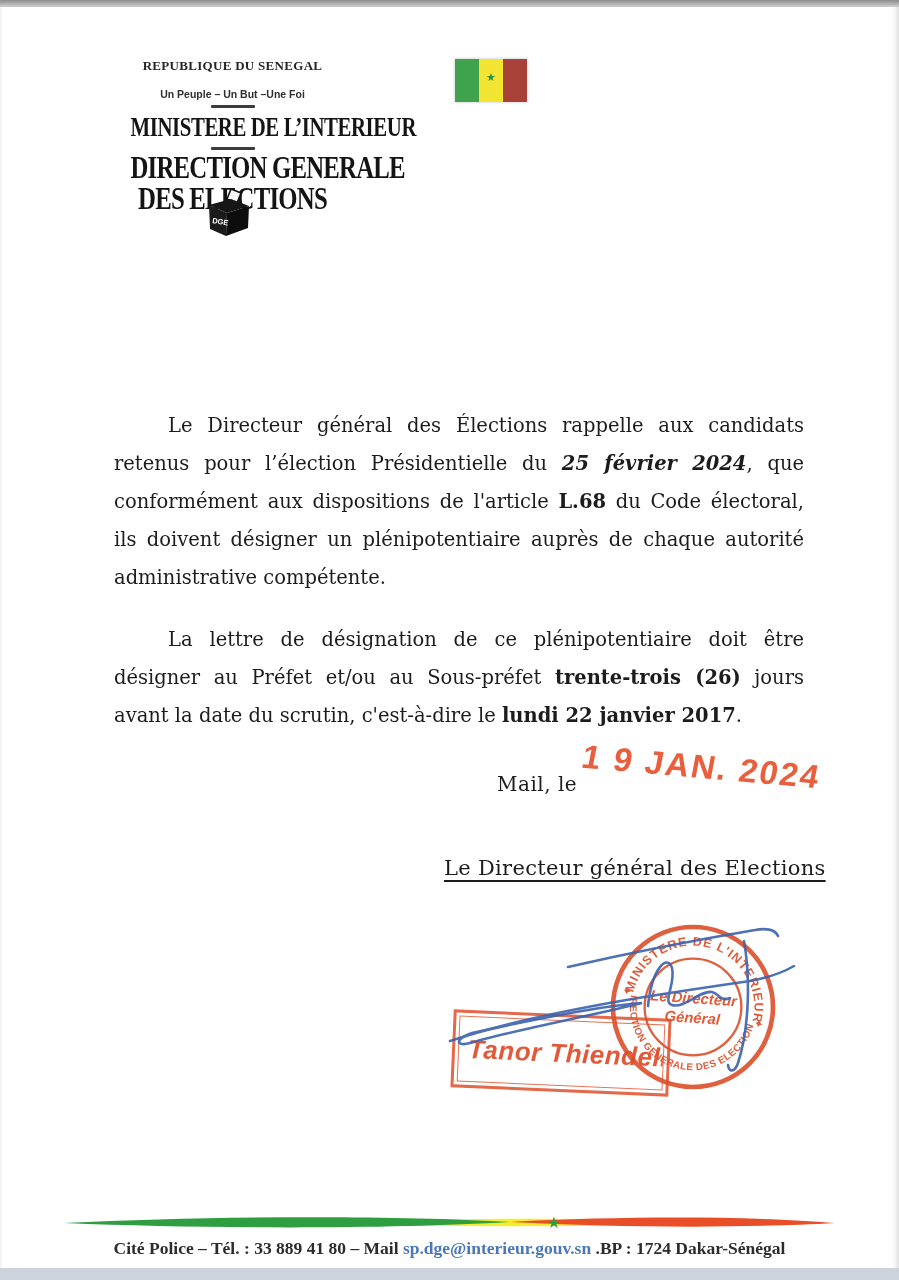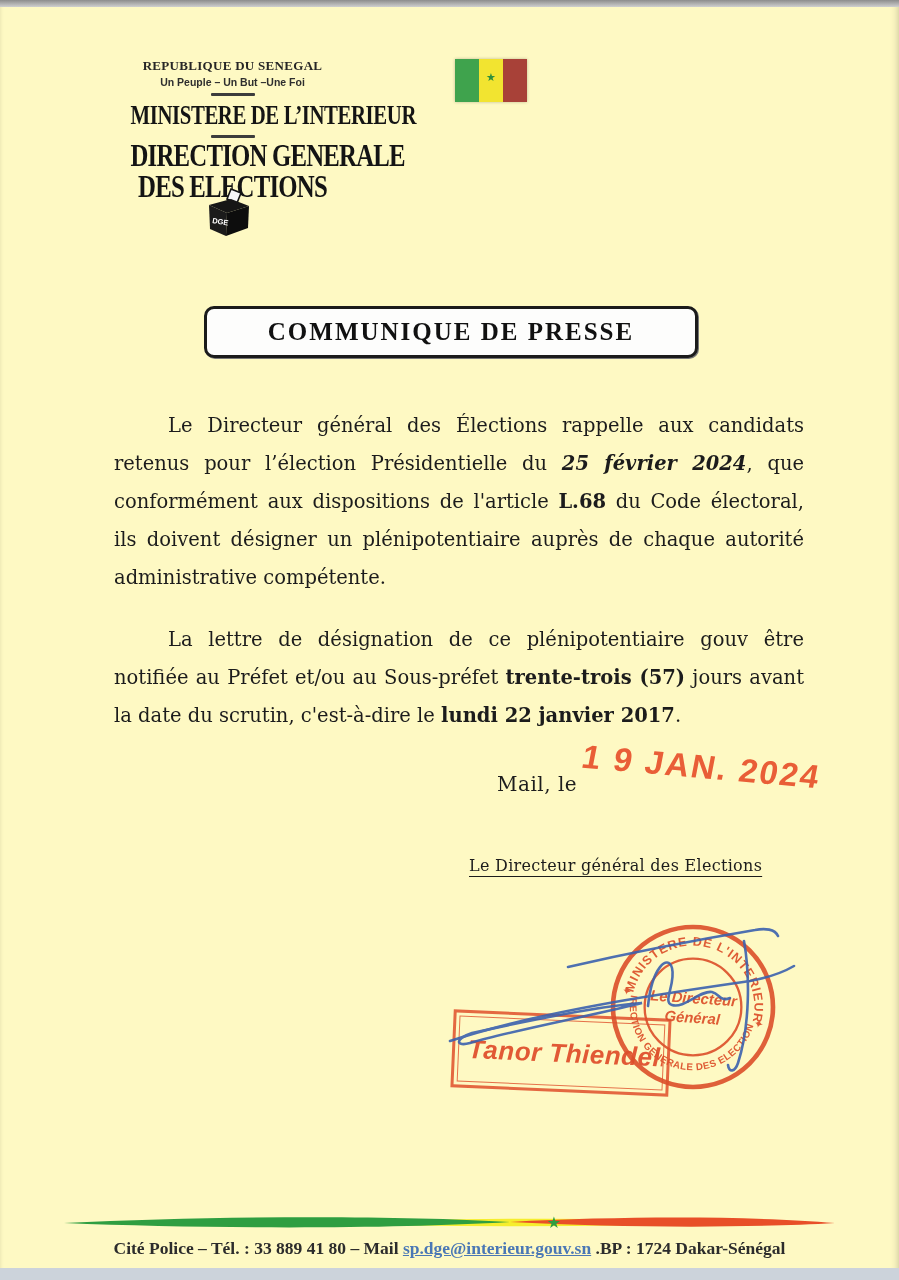--- a/index.html
+++ b/index.html
@@ -1,31 +1,31 @@
 <!DOCTYPE html>
 <html><head>
 <meta charset="utf-8">
 <style>
   html,body { margin:0; padding:0; background:#9b9b9b; }
   .page {
     position:relative; width:899px; height:1280px; margin:0 auto;
-    background:#fef9c3; overflow:hidden;
+    background:#ffffff; overflow:hidden;
     font-family:"DejaVu Serif", serif; color:#1e1e1e;
     box-shadow: inset -6px 0 8px -6px rgba(0,0,0,.25), inset 3px 0 4px -3px rgba(0,0,0,.12);
   }
   .scan-top { position:absolute; top:0; left:0; right:0; height:7px;
     background:linear-gradient(#8d8d8d,#cfcfcf); }
   .scan-bottom { position:absolute; bottom:0; left:0; right:0; height:12px; background:#ccd3db; }
 
   
   .letterhead { position:absolute; top:58px; left:105px; width:255px; text-align:center; }
   .republic { font-family:"Liberation Serif", serif; font-weight:bold; font-size:13px;
     letter-spacing:.3px; color:#262626; }
   .motto { font-family:"Liberation Sans", sans-serif; font-weight:bold; font-size:10.5px;
-    color:#2e2e2e; margin-top:2px; }
+    color:#2e2e2e; margin-top:14px; }
   .sep { width:44px; height:3px; background:#3c3c3c; margin:5px auto 4px; border-radius:1px; }
   .ministry { font-family:"Liberation Serif", serif; font-weight:bold; font-size:26px;
     letter-spacing:-.5px; color:#141414; transform:scaleX(.8) scaleY(1.08); transform-origin:50% 50%;
     white-space:nowrap; }
   .direction { font-family:"Liberation Serif", serif; font-weight:bold; font-size:31px;
     line-height:.92; letter-spacing:-1px; color:#141414; transform:scaleX(.8);
     transform-origin:50% 50%; margin-top:2px; white-space:nowrap; }
   .ballot-logo { position:absolute; top:186px; left:200px; width:58px; height:56px; }
 
   .flag { position:absolute; top:59px; left:455px; width:72px; height:43px; display:flex;
@@ -46,39 +46,39 @@
   .body-text p { margin:0 0 24px; font-size:19.5px; line-height:38px; text-align:justify;
     text-indent:54px; color:#1c1c1c; }
   .b  { font-weight:bold; }
   .bi { font-weight:bold; font-style:italic; }
 
   .dateline { position:absolute; top:772px; left:497px; font-size:20px; letter-spacing:.5px; }
   .date-stamp { position:absolute; top:748px; left:582px; font-family:"Liberation Sans", sans-serif;
     font-weight:bold; font-size:33px; letter-spacing:2px; color:#e8512c; white-space:nowrap;
     transform:rotate(5deg) skewX(-6deg); opacity:.92; }
 
-  .sig-title { position:absolute; top:856px; left:469px; font-size:16px; letter-spacing:.3px;
+  .sig-title { position:absolute; top:856px; left:444px; font-size:21px; letter-spacing:.3px;
     text-decoration:underline; text-underline-offset:5px; color:#1c1c1c; }
 
   
   .name-stamp { position:absolute; top:1014px; left:452px; width:212px; height:72px;
     border:3px solid rgba(223,79,42,.85); transform:rotate(2.5deg); z-index:1; }
   .name-stamp .inner { position:absolute; inset:3px; border:1.5px solid rgba(223,79,42,.8);
     display:flex; align-items:center; padding-left:9px; overflow:hidden; }
   .name-stamp .inner span { font-family:"Liberation Sans", sans-serif; font-weight:bold;
     font-style:italic; font-size:26px; letter-spacing:.5px; color:#e0512e; white-space:nowrap;
     opacity:.95; }
   .round-stamp { position:absolute; top:914px; left:600px; width:186px; height:186px; z-index:2; }
   .sig-svg { position:absolute; top:905px; left:420px; width:400px; height:215px; z-index:3; }
 
   
   .footer-divider { position:absolute; top:1212px; left:62px; width:775px; height:24px; }
   .footer-text { position:absolute; top:1238px; left:0; right:0; text-align:center;
     font-family:"Liberation Serif", serif; font-weight:bold; font-size:17.5px; color:#2c2c2c; }
-  .footer-text .email { color:#4a77b5; text-decoration:underline; cursor:pointer; }
+  .footer-text .email { color:#4a77b5; cursor:pointer; }
 </style>
 </head>
 <body>
 
 <div class="page">
   <div class="scan-top"></div>
 
   <div class="letterhead">
     <div class="republic">REPUBLIQUE DU SENEGAL</div>
     <div class="motto">Un Peuple – Un But –Une Foi</div>
@@ -97,27 +97,24 @@
     <text x="12" y="37" font-family="Liberation Sans, sans-serif" font-size="7.5" font-weight="bold" fill="#ffffff" transform="rotate(9 12 37)">DGE</text>
   </svg>
 
   <div class="flag">
     <div style="background:#3fa34d"></div>
     <div style="background:#f2e430"></div>
     <div style="background:#a84138"></div>
     <div class="star" style="color:#2f8f3c">★</div>
   </div>
 
-  <div class="title-box">
-    <span>COMMUNIQUE DE PRESSE</span>
-  </div>
 
   <div class="body-text">
     <p><span>Le Directeur général des Élections rappelle aux candidats retenus pour l’élection Présidentielle du </span><span class="bi">25 février 2024</span><span>, que conformément aux dispositions de l'article </span><span class="b">L.68</span><span> du Code électoral, ils doivent désigner un plénipotentiaire auprès de chaque autorité administrative compétente.</span></p>
-    <p><span>La lettre de désignation de ce plénipotentiaire gouv être notifiée au Préfet et/ou au Sous-préfet </span><span class="b">trente-trois (57)</span><span> jours avant la date du scrutin, c'est-à-dire le </span><span class="b">lundi 22 janvier 2017</span><span>.</span></p>
+    <p><span>La lettre de désignation de ce plénipotentiaire doit être désigner au Préfet et/ou au Sous-préfet </span><span class="b">trente-trois (26)</span><span> jours avant la date du scrutin, c'est-à-dire le </span><span class="b">lundi 22 janvier 2017</span><span>.</span></p>
   </div>
 
   <div class="dateline">Mail, le</div>
   <div class="date-stamp">1 9 JAN. 2024</div>
 
   <div class="sig-title">Le Directeur général des Elections</div>
 
   <div class="name-stamp">
     <div class="inner">
       <span>Tanor Thiendella S. FALL</span>

